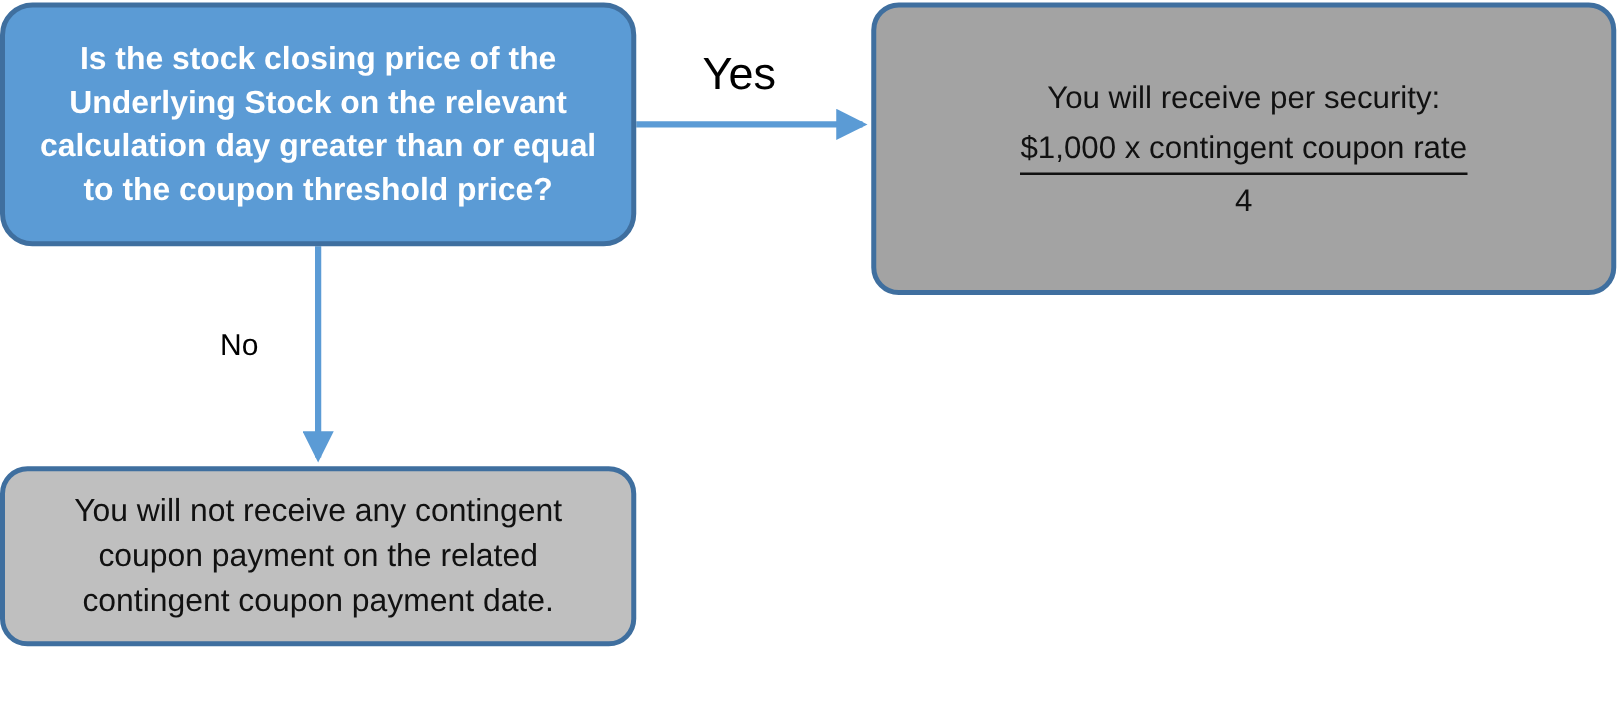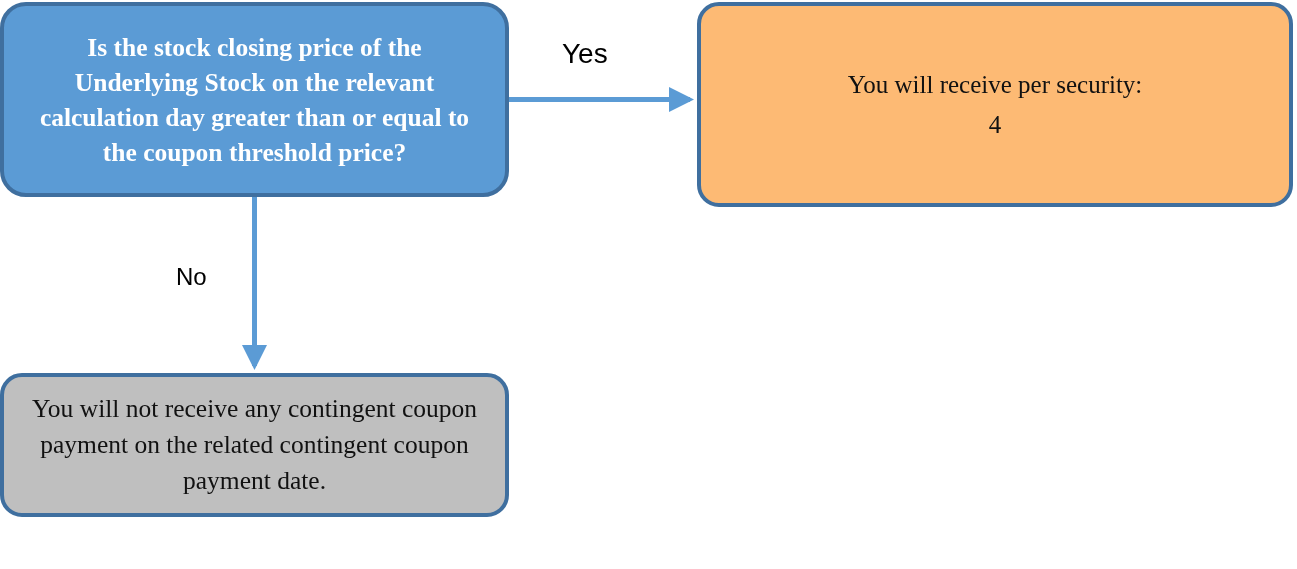--- a/index.html
+++ b/index.html
@@ -38,33 +38,33 @@
     top: 2px;
     width: 509px;
     height: 195px;
     background: #5b9bd5;
     border-radius: 26px;
   }
   .node.outcome-yes {
     left: 697px;
     top: 2px;
     width: 596px;
-    height: 205px;
-    background: #fdba74;
+    height: 234px;
+    background: #a3a3a3;
   }
   .node.outcome-no {
     left: 0px;
     top: 373px;
     width: 509px;
     height: 144px;
     background: #bfbfbf;
   }
 
   .node-text {
-    font-family: Liberation Serif, serif;
+    font-family: Liberation Sans, sans-serif;
     line-height: 1.38;
     padding: 0 10px;
   }
   .decision .node-text {
     color: #ffffff;
     font-weight: bold;
     font-size: 25.5px;
     line-height: 35px;
     max-width: 460px;
   }
@@ -113,21 +113,21 @@
   .edge-label {
     position: absolute;
     font-family: "Liberation Sans", sans-serif;
     font-weight: normal;
     color: #000000;
     white-space: nowrap;
   }
   .edge-label.yes {
     left: 562px;
     top: 38px;
-    font-size: 28px;
+    font-size: 36px;
   }
   .edge-label.no {
     left: 176px;
     top: 263px;
     font-size: 24px;
   }
 </style>
 </head>
 <body>
 
@@ -147,20 +147,21 @@
   </svg>
 
   <div class="node decision">
     <div class="node-text">Is the stock closing price of the Underlying Stock on the relevant calculation day greater than or equal to the coupon threshold price?</div>
   </div>
 
   <div class="node outcome-yes">
     <div class="node-text">
       <span>You will receive per security:</span>
       <span class="fraction">
+        <span class="fraction-numerator">$1,000 x contingent coupon rate</span>
         <span class="fraction-denominator">4</span>
       </span>
     </div>
   </div>
 
   <div class="node outcome-no">
     <div class="node-text">You will not receive any contingent coupon payment on the related contingent coupon payment date.</div>
   </div>
 
   <div class="edge-label yes">Yes</div>

